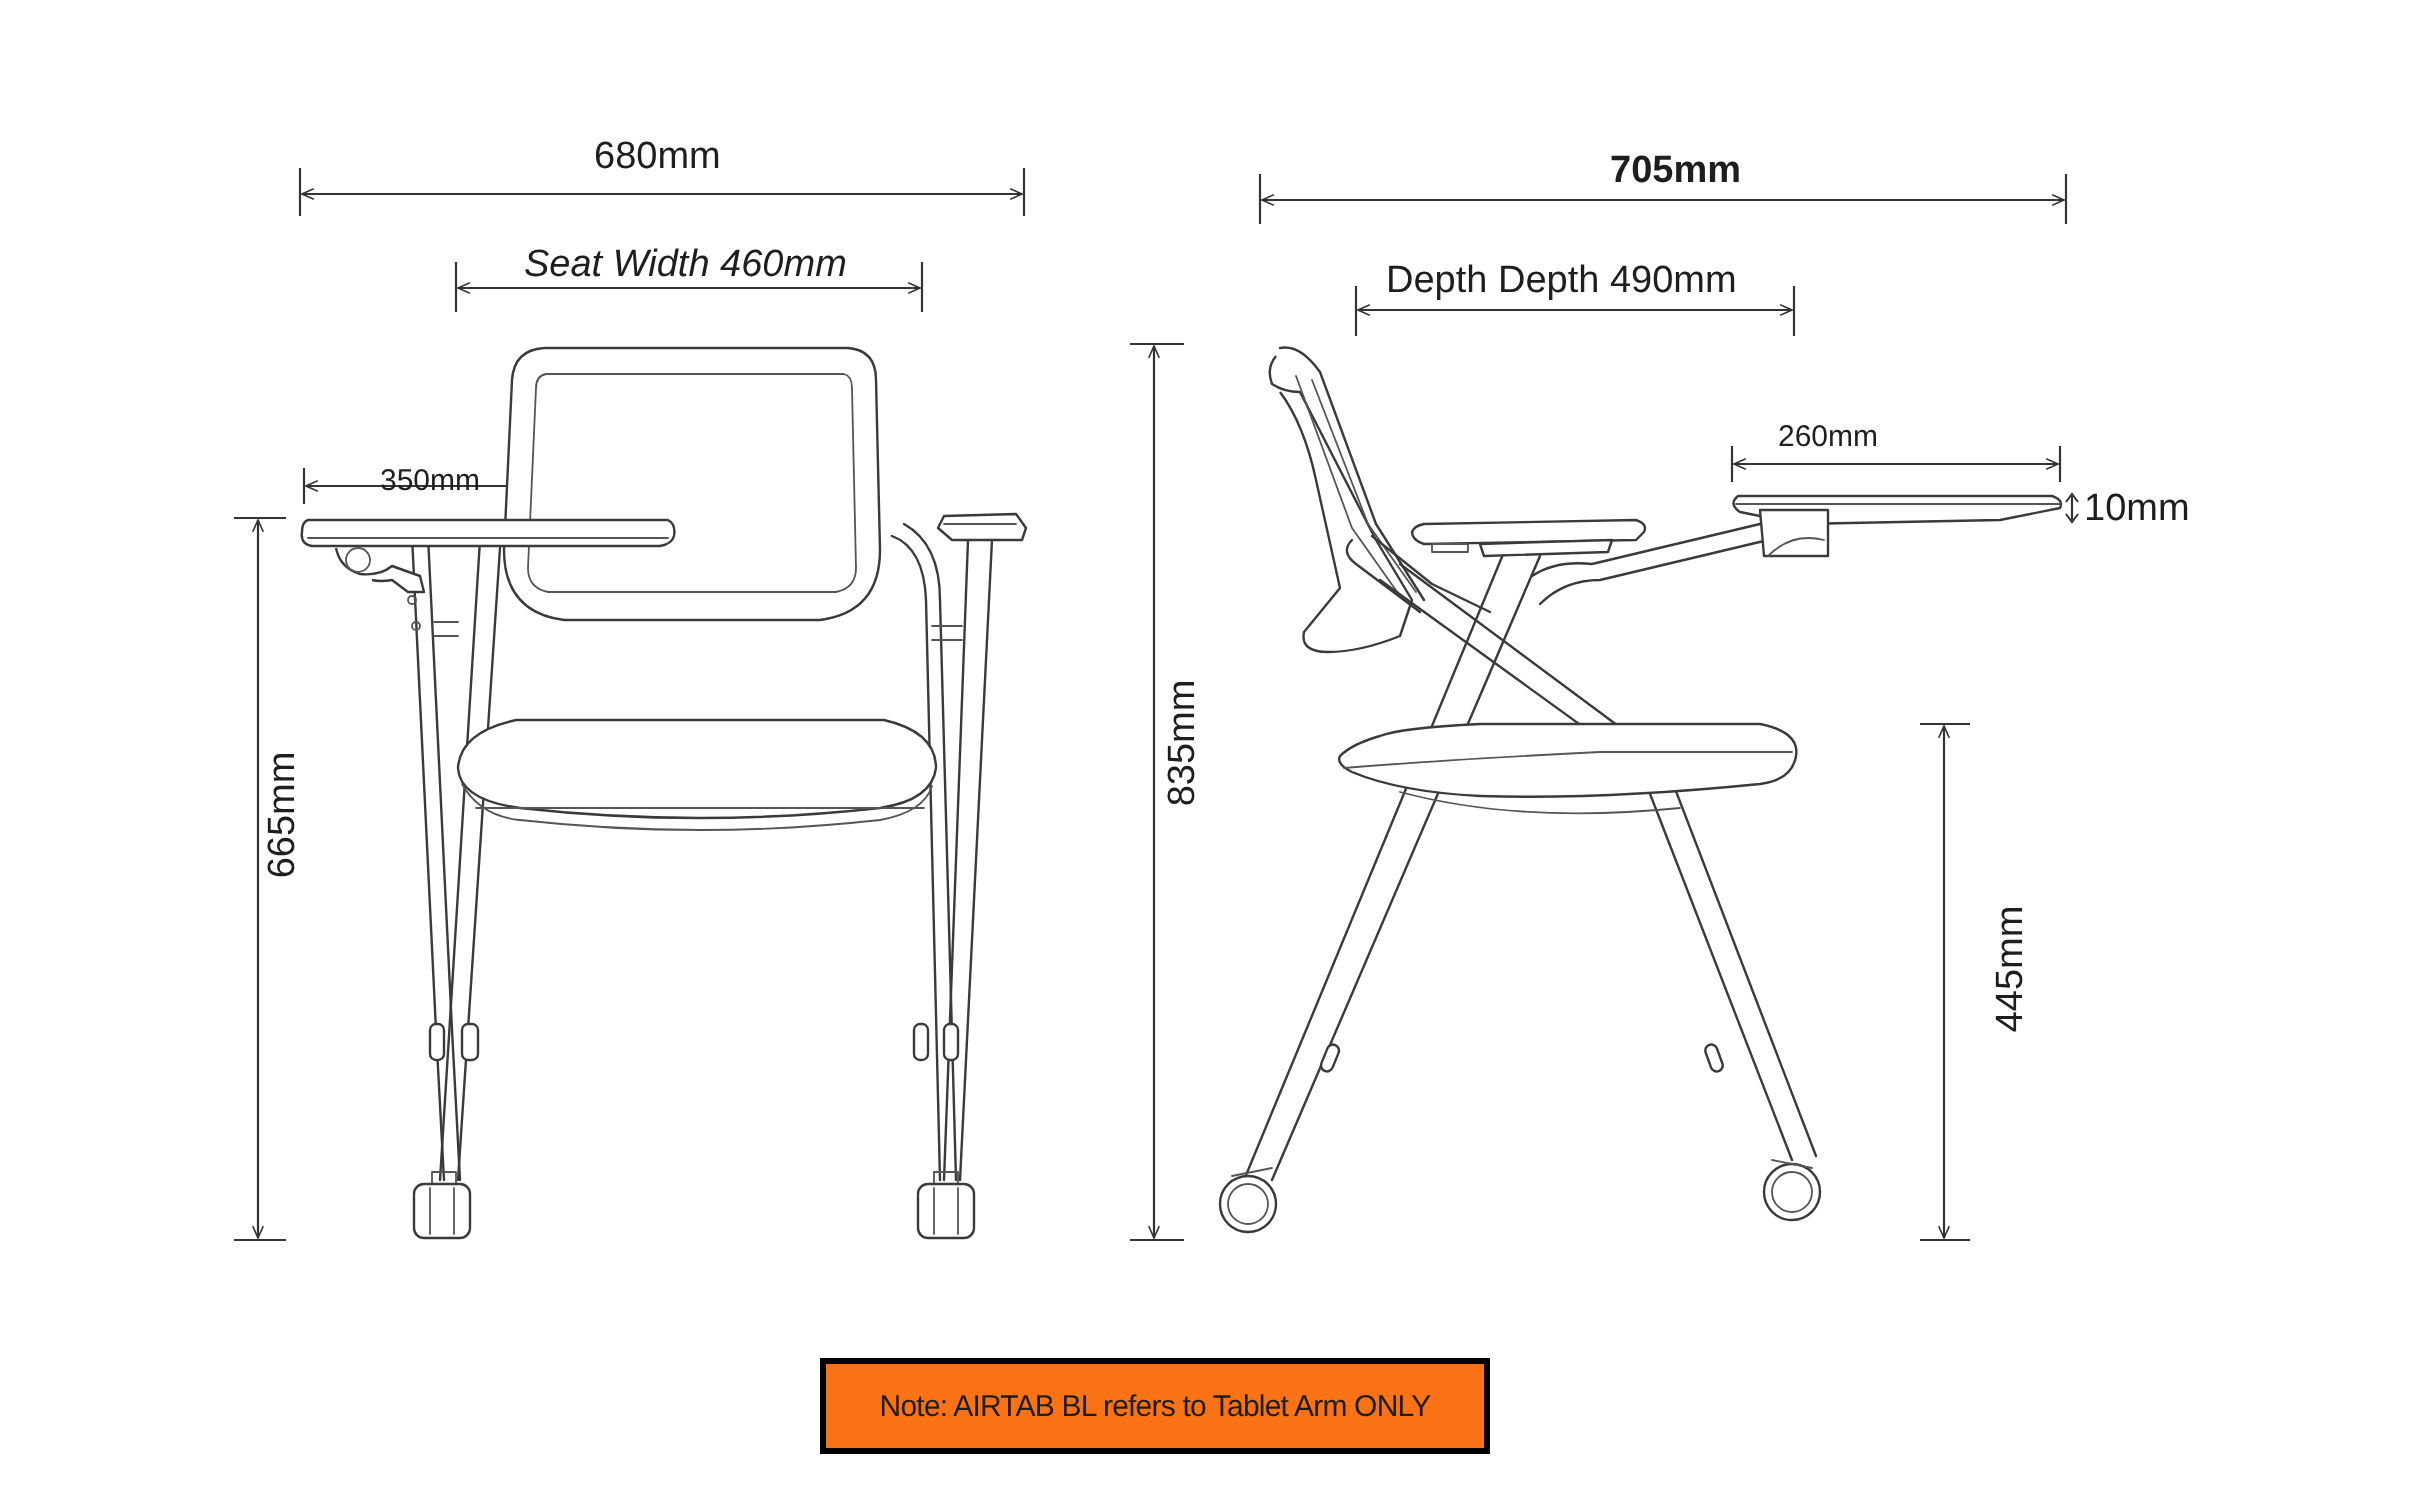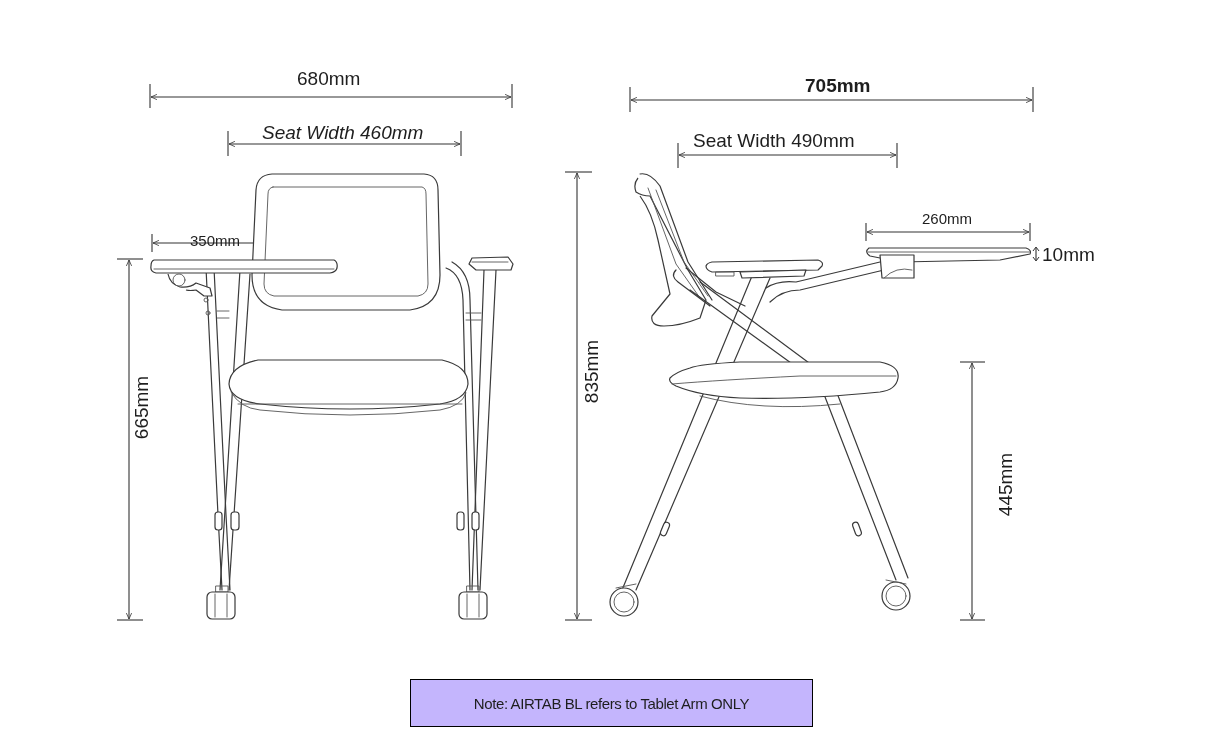--- a/index.html
+++ b/index.html
@@ -4,23 +4,23 @@
 <style>
   html, body { margin: 0; padding: 0; background: #ffffff; }
   body { width: 1214px; height: 756px; position: relative; overflow: hidden;
          font-family: "Liberation Sans", sans-serif; color: #222; }
   #stage { position: absolute; left: 0; top: 0; width: 1214px; height: 756px; }
   .dim-label { position: absolute; font-family: "Liberation Sans", sans-serif;
                color: #1e1e1e; white-space: nowrap; line-height: 1; }
   .dim-large { font-size: 19px; }
   .dim-small { font-size: 15px; }
   .dim-vert { transform-origin: center center; transform: rotate(-90deg); }
-  .note-box { position: absolute; left: 410px; top: 679px; width: 403px; height: 48px;
-              border: 1px solid #000000; box-sizing: border-box; display: flex;
-              align-items: center; justify-content: center; background: #c4b5fd; }
+  .note-box { position: absolute; left: 410px; top: 679px; width: 335px; height: 48px;
+              border: 3px solid #000000; box-sizing: border-box; display: flex;
+              align-items: center; justify-content: center; background: #f97316; }
   .note-text { font-size: 15px; letter-spacing: -0.4px; color: #1e1e1e; }
   svg .ln { fill: none; stroke: #3a3a3a; stroke-width: 1.2; stroke-linecap: round; stroke-linejoin: round; }
   svg .lt { fill: none; stroke: #555; stroke-width: 0.9; stroke-linecap: round; stroke-linejoin: round; }
   svg .dim { fill: none; stroke: #333; stroke-width: 1.1; }
   svg .fillw { fill: #fff; stroke: #3a3a3a; stroke-width: 1.2; stroke-linejoin: round; }
 </style>
 </head>
 <body>
 
 <div id="stage">
@@ -171,22 +171,22 @@
       <path class="lt" d="M886,580 L906,584"></path>
     </g>
   </svg>
 
   <span class="dim-label dim-large" style="left:297px; top:69px;">680mm</span>
   <span class="dim-label dim-large" style="left:262px; top:123px;font-style:italic;">Seat Width 460mm</span>
   <span class="dim-label dim-small" style="left:190px; top:233px;">350mm</span>
   <span class="dim-label dim-large dim-vert" style="left:110px; top:398px;">665mm</span>
 
   <span class="dim-label dim-large" style="left:805px; top:76px;font-weight:bold;">705mm</span>
-  <span class="dim-label dim-large" style="left:693px; top:131px;">Seat Width 490mm</span>
-  <span class="dim-label dim-small" style="left:922px; top:211px;">260mm</span>
+  <span class="dim-label dim-large" style="left:693px; top:131px;">Depth Depth 490mm</span>
+  <span class="dim-label dim-small" style="left:889px; top:211px;">260mm</span>
   <span class="dim-label dim-large" style="left:1042px; top:245px;">10mm</span>
   <span class="dim-label dim-large dim-vert" style="left:560px; top:362px;">835mm</span>
   <span class="dim-label dim-large dim-vert" style="left:974px; top:475px;">445mm</span>
 
   <div class="note-box">
     <span class="note-text">Note: AIRTAB BL refers to Tablet Arm ONLY</span>
   </div>
 </div>
 
 </body></html>

